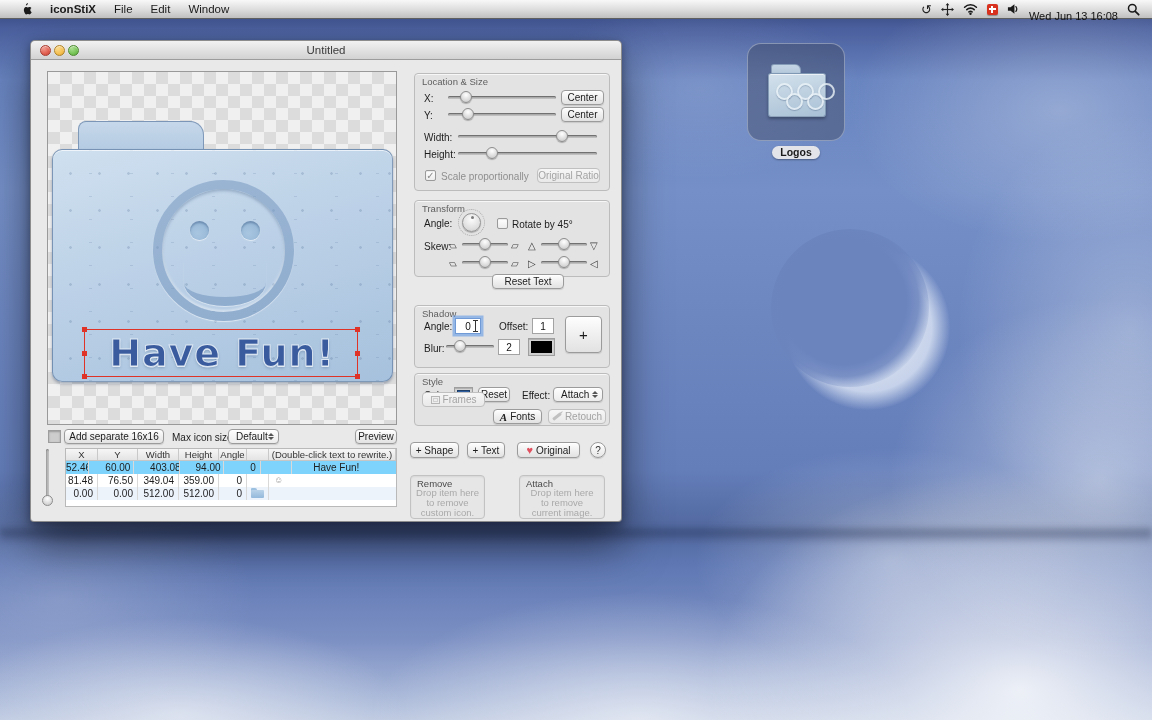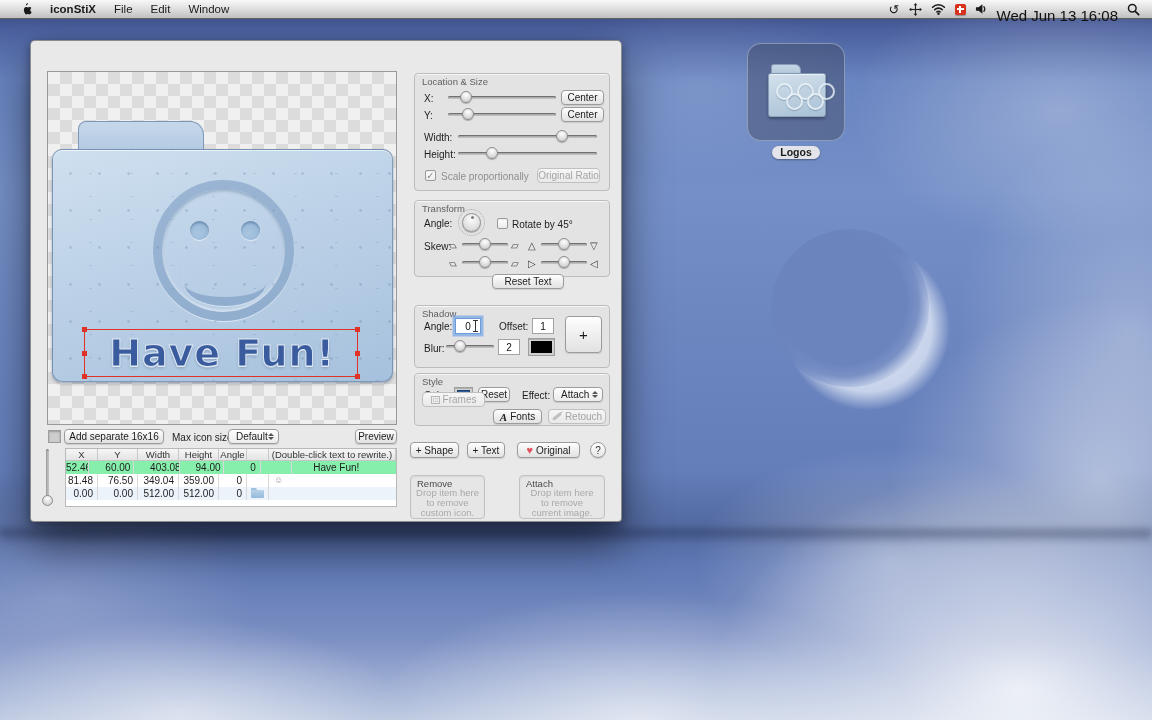--- a/index.html
+++ b/index.html
@@ -36,21 +36,21 @@
   .mb-left { display:flex; align-items:center; height:100%; padding-left:10px; }
   .mb-item { padding:0 9px; line-height:18px; }
   .mb-app { font-weight:bold; }
   .mb-right { margin-left:auto; display:flex; align-items:center; gap:9px; padding-right:12px; height:100%; }
   .mb-icon { display:inline-flex; align-items:center; justify-content:center; }
   .flag { width:11px; height:11px; border-radius:2px; background:
       linear-gradient(#fff,#fff) center/7px 2.4px no-repeat,
       linear-gradient(#fff,#fff) center/2.4px 7px no-repeat, #d8321f;
       box-shadow:0 1px 1px rgba(0,0,0,.3); }
   .tm-glyph { font-size:13px; line-height:13px; color:#222; }
-  .clock { font-size:15px; color:#111;margin-top:13px; }
+  .clock { font-size:11px; color:#111;margin-top:13px; }
 
   
   .dicon { position:absolute; left:746px; top:43px; width:100px; text-align:center; }
   .dicon-sel { width:98px; height:98px; margin:0 auto; border-radius:14px;
     background:rgba(62,72,98,.45); border:1px solid rgba(185,195,215,.55); position:relative; }
   .dfold-tab { position:absolute; left:23px; top:20px; width:30px; height:12px; border-radius:3px 6px 0 0;
     background:linear-gradient(#c4d5e5,#b0c5d9); border:1px solid rgba(90,115,150,.5); border-bottom:none; }
   .dfold-body { position:absolute; left:20px; top:29px; width:58px; height:44px; border-radius:3px;
     background:linear-gradient(168deg,#d3e1ec,#b9cdde 60%,#a9c1d6); border:1px solid rgba(90,115,150,.55);
     box-shadow:0 2px 3px rgba(20,30,50,.4), inset 0 1px 0 rgba(255,255,255,.6); }
@@ -153,21 +153,21 @@
   .imgwell { position:absolute; left:17px; top:389px; width:13px; height:13px; background:#cdcdcd;
     border:1px solid #9d9d9d; box-shadow:inset 0 1px 2px rgba(0,0,0,.25); }
   .table { position:absolute; left:34px; top:407px; width:332px; height:59px; background:#fff; border:1px solid #b9b9b9; font-size:10px; }
   .trow { display:flex; height:13px; line-height:13px; }
   .thead { height:12px; line-height:12px; background:linear-gradient(#f6f6f6,#e4e4e4); border-bottom:1px solid #c6c6c6;
     font-size:9.5px; color:#333; }
   .tc { border-right:1px solid #d9d9d9; overflow:hidden; white-space:nowrap; }
   .thead .tc { border-right:1px solid #c9c9c9; text-align:center; }
   .num { text-align:right; padding-right:4px; }
   .c1{width:32px}.c2{width:40px}.c3{width:41px}.c4{width:40px}.c5{width:28px}.c6{width:22px}.c7{width:127px;border-right:none;text-align:left;padding-left:5px}
-  .rsel { background:#86efac;gap:16px; }
+  .rsel { background:#7dd3fc;gap:16px; }
   .rstripe { background:#edf3fb; }
   .minifolder { display:inline-block; position:relative; width:13px; height:10px; margin:1px 0 0 4px; }
   .minifolder::before { content:""; position:absolute; left:0; top:0; width:6px; height:3px; background:#9cc0e0; border-radius:1px 2px 0 0; }
   .minifolder::after { content:""; position:absolute; left:0; top:2px; width:13px; height:8px; background:linear-gradient(#b9d2e8,#93b9dc); border-radius:1px; }
   .rowsmiley { color:#9a9a9a; font-size:9px; }
   .vslider { position:absolute; left:11px; top:408px; width:11px; height:57px; }
   .vslider .track { position:absolute; left:4px; top:0; bottom:5px; width:3px; border-radius:2px;
     background:linear-gradient(90deg,#9e9e9e,#cdcdcd); box-shadow:inset 0 1px 1px rgba(0,0,0,.3); }
   .vslider .thumb { position:absolute; left:0; bottom:0; width:11px; height:11px; border-radius:50%;
     background:radial-gradient(circle at 50% 30%, #fff, #d5d5d5 70%, #bdbdbd); border:1px solid #8d8d8d; }
@@ -254,20 +254,26 @@
       <span class="mb-icon">
         <svg width="13" height="13" viewBox="0 0 14 14">
             <circle cx="5.7" cy="5.7" r="4.1" stroke="#1a1a1a" stroke-width="1.6" fill="none"></circle>
             <line x1="8.9" y1="8.9" x2="12.6" y2="12.6" stroke="#1a1a1a" stroke-width="1.9" stroke-linecap="round"></line>
           </svg>
       </span>
     </div>
   </div>
 
   <div class="window">
+    <div class="titlebar">
+      <span class="tl tl-close"></span>
+      <span class="tl tl-min"></span>
+      <span class="tl tl-zoom"></span>
+      <span class="wtitle">Untitled</span>
+    </div>
 
     <div class="preview">
       <div class="folder-tab"></div>
       <div class="folder-body">
         <div class="smiley-ring"></div>
         <span class="smiley-eye" style="left:137px;top:71px"></span>
         <span class="smiley-eye" style="left:188px;top:71px"></span>
         <div class="smiley-mouth"></div>
       </div>
       <div class="havefun">Have Fun!</div>

